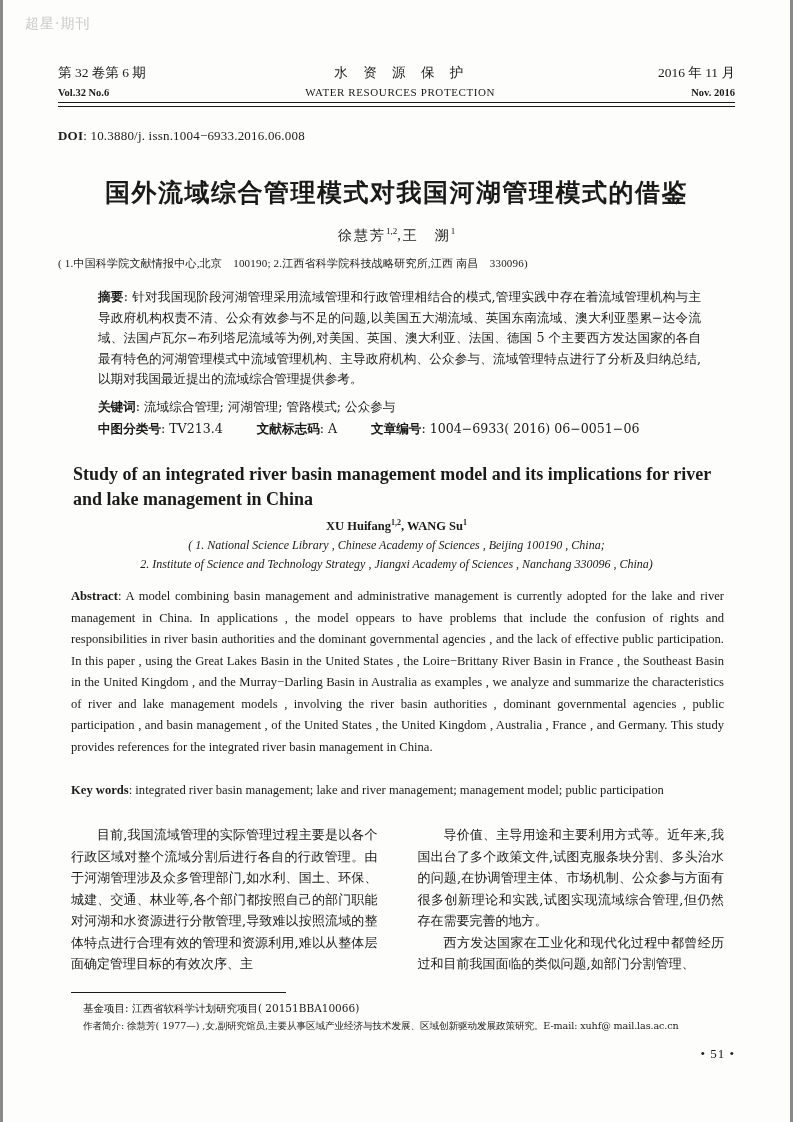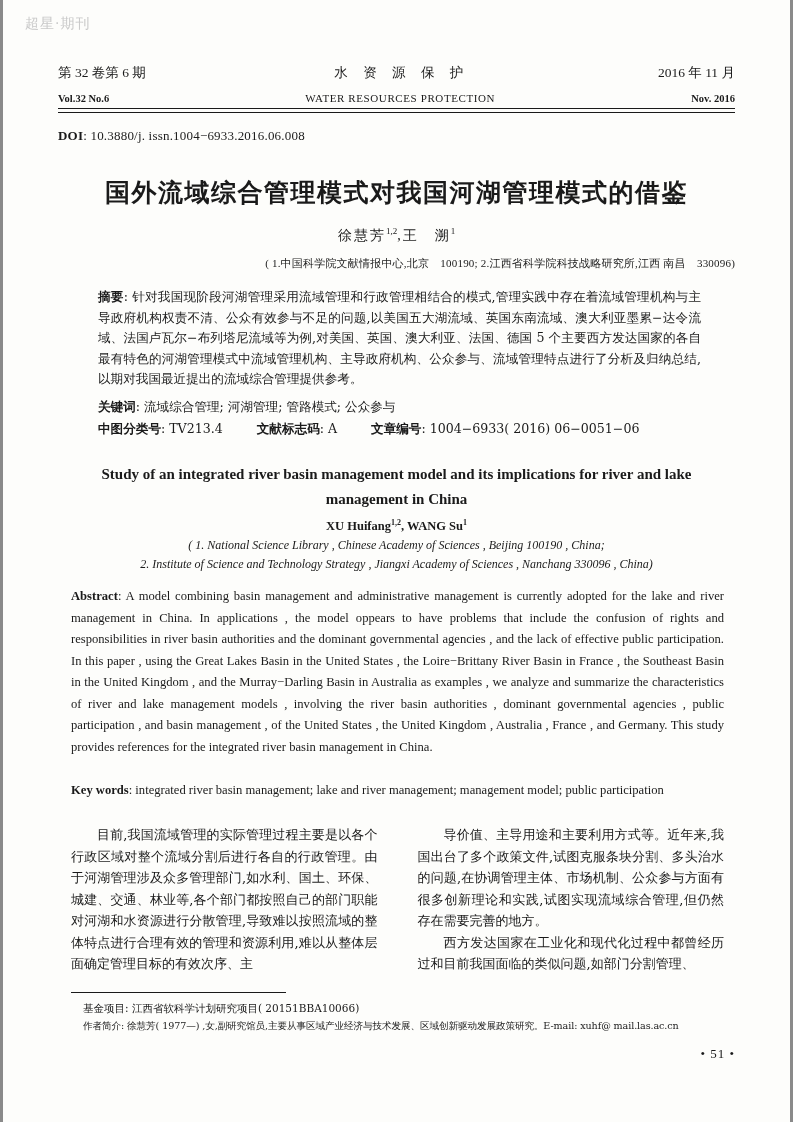--- a/index.html
+++ b/index.html
@@ -44,21 +44,21 @@
     left: 55px;
     right: 55px;
     top: 64px;
   }
   .runhead-row {
     display: flex;
     align-items: baseline;
     justify-content: space-between;
   }
   .runhead-row.r1 { font-size: 13.5px; }
-  .runhead-row.r2 { font-size: 11px; margin-top: 10px; }
+  .runhead-row.r2 { font-size: 11px; margin-top: 4px; }
   .rh-left  { flex: 0 0 auto; text-align: left; }
   .rh-mid   { flex: 1 1 auto; text-align: center; }
   .rh-right { flex: 0 0 auto; text-align: right; }
   .runhead-row.r1 .rh-mid { letter-spacing: 6px; }
   .runhead-row.r2 .rh-left,
   .runhead-row.r2 .rh-right { font-weight: bold; font-size: 10.5px; }
   .runhead-row.r2 .rh-mid { letter-spacing: 0.6px; font-size: 11px; }
   .rule-double {
     margin-top: 4px;
     border-top: 1.6px solid #1a1a1a;
@@ -96,21 +96,21 @@
     text-align: center;
     font-size: 14px;
     letter-spacing: 2px;
   }
   .cn-authors sup { font-size: 9px; letter-spacing: 0; }
   .cn-affil {
     position: absolute;
     left: 55px;
     right: 55px;
     top: 256px;
-    text-align: right;
+    text-align: left;
     font-size: 11px;
     letter-spacing: 0.2px;
   }
 
   
   .cn-abs {
     position: absolute;
     left: 95px;
     right: 89px;
     top: 287px;
@@ -143,23 +143,23 @@
     gap: 34px;
   }
   .cn-class .lbl { font-weight: bold; }
 
   
   .en-title {
     position: absolute;
     left: 70px;
     right: 70px;
     top: 462px;
-    text-align: center;
+    text-align: left;
     font-weight: bold;
-    font-size: 15px;
+    font-size: 18px;
     line-height: 25px;
   }
   .en-authors {
     position: absolute;
     left: 70px;
     right: 70px;
     top: 518px;
     text-align: center;
     font-weight: bold;
     font-size: 12.5px;

